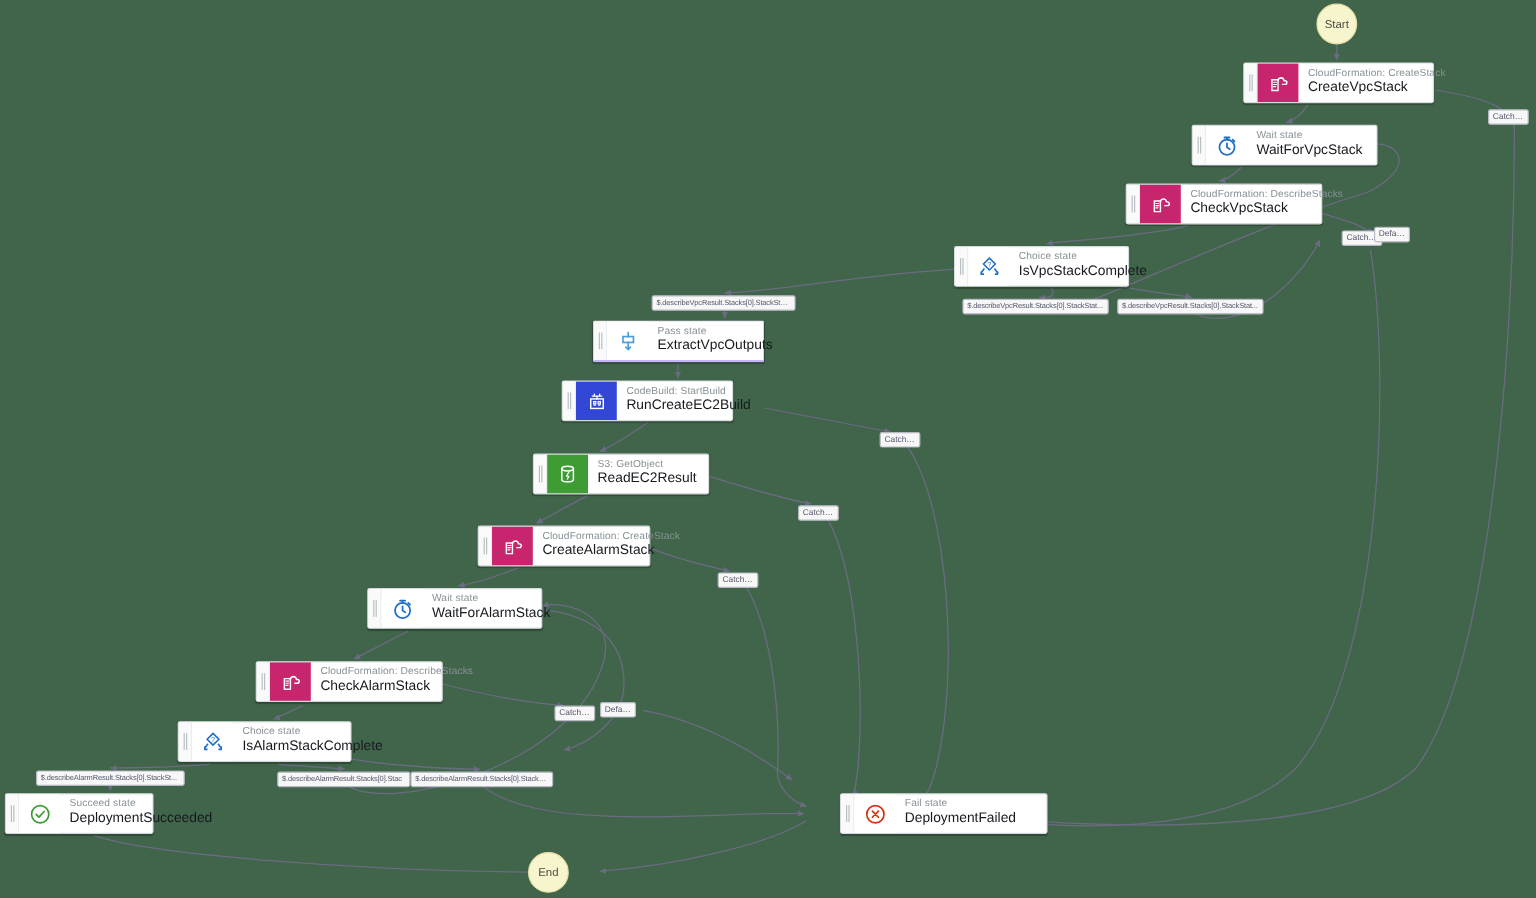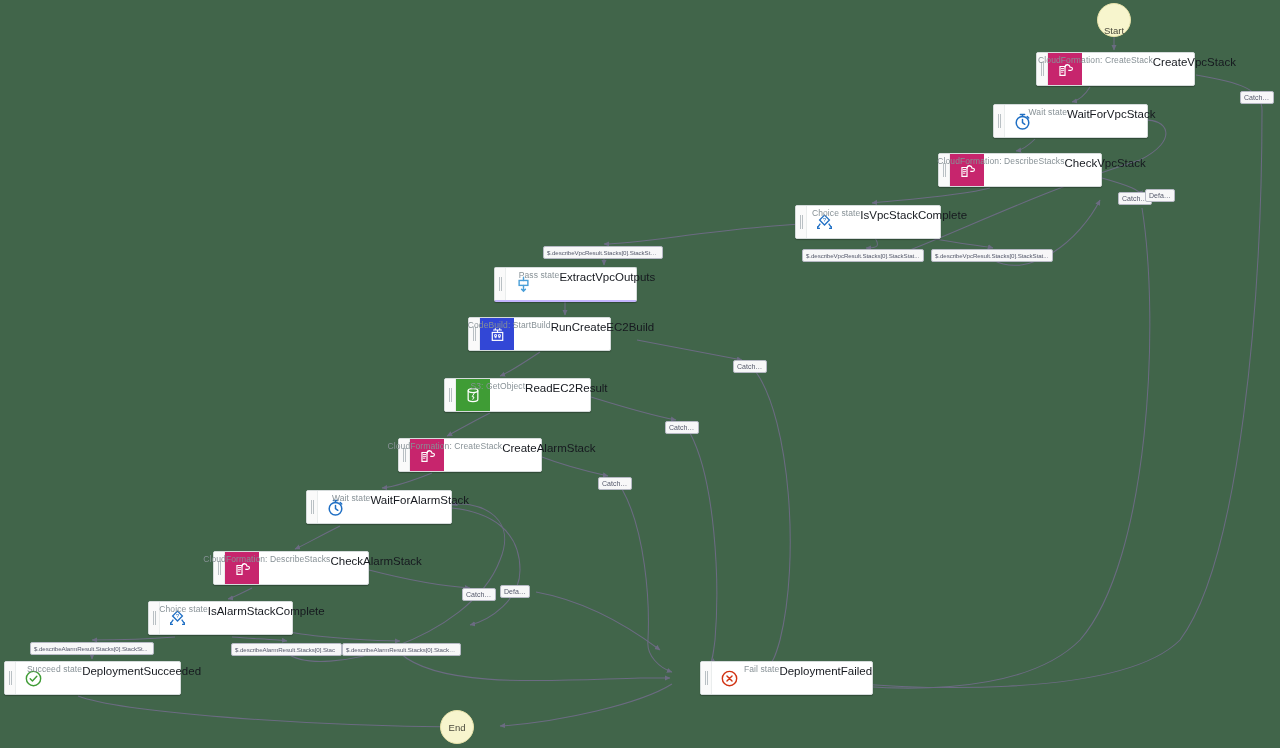--- a/index.html
+++ b/index.html
@@ -43,21 +43,21 @@
     border-left: 1px solid #b9c0c4;
     border-right: 1px solid #b9c0c4;
   }
   .ico {
     width: 34px; flex: 0 0 34px;
     display: flex; align-items: center; justify-content: center;
   }
   .ico svg { display: block; }
   .labels {
     padding: 2px 10px 2px 8px;
-    display: flex; justify-content: center;
+    display: flex; flex-direction: column; 
     min-width: 0;
   }
   .t-type {
     font-size: 8.5px;
     line-height: 11px;
     color: #879196;
     letter-spacing: .1px;
   }
   .t-name {
     font-size: 11.5px;
@@ -169,21 +169,21 @@
       <path d="M452,508 C490,512 520,530 520,570 C520,600 490,620 470,625"></path>
 
       <path d="M78,696 C120,712 300,726 458,727"></path>
 
       <path d="M672,684 C640,704 560,722 500,726"></path>
 
       <path d="M536,592 C580,600 620,620 660,650"></path>
     </g>
   </svg>
 
-  <div class="terminal" style="left:1097px; top:3px;align-items:flex-end;">
+  <div class="terminal" style="left:1097px; top:3px;">
     <span>Start</span>
   </div>
   <div class="terminal" style="left:440px; top:710px;">
     <span>End</span>
   </div>
 
   <div class="node" style="left:1036px;top:52px;width:159px;">
     <div class="grip">
         <i></i>
       </div>
@@ -366,21 +366,21 @@
           <path d="M7.2 13.4L4.4 17.2M16.8 13.4l2.8 3.8" stroke="#1f6fc4" stroke-width="1.5"></path>
           <path d="M4.2 16.2v2.6h2.6M19.8 16.2v2.6h-2.6" fill="none" stroke="#1f6fc4" stroke-width="1.5"></path>
         </svg>
     </div>
     <div class="labels">
       <div class="t-type">Choice state</div>
       <div class="t-name">IsAlarmStackComplete</div>
     </div>
   </div>
 
-  <div class="node" style="left:4px;top:661px;width:177px;">
+  <div class="node" style="left:4px;top:661px;width:124px;">
     <div class="grip">
         <i></i>
       </div>
     <div class="ico tile-plain">
       <svg width="21" height="21" viewBox="0 0 24 24">
           <circle cx="12" cy="12" r="8.2" fill="none" stroke="#3f9c35" stroke-width="1.6"></circle>
           <path d="M8.2 12.2l2.6 2.6 5-5.4" fill="none" stroke="#3f9c35" stroke-width="1.6" stroke-linecap="round" stroke-linejoin="round"></path>
         </svg>
     </div>
     <div class="labels">

